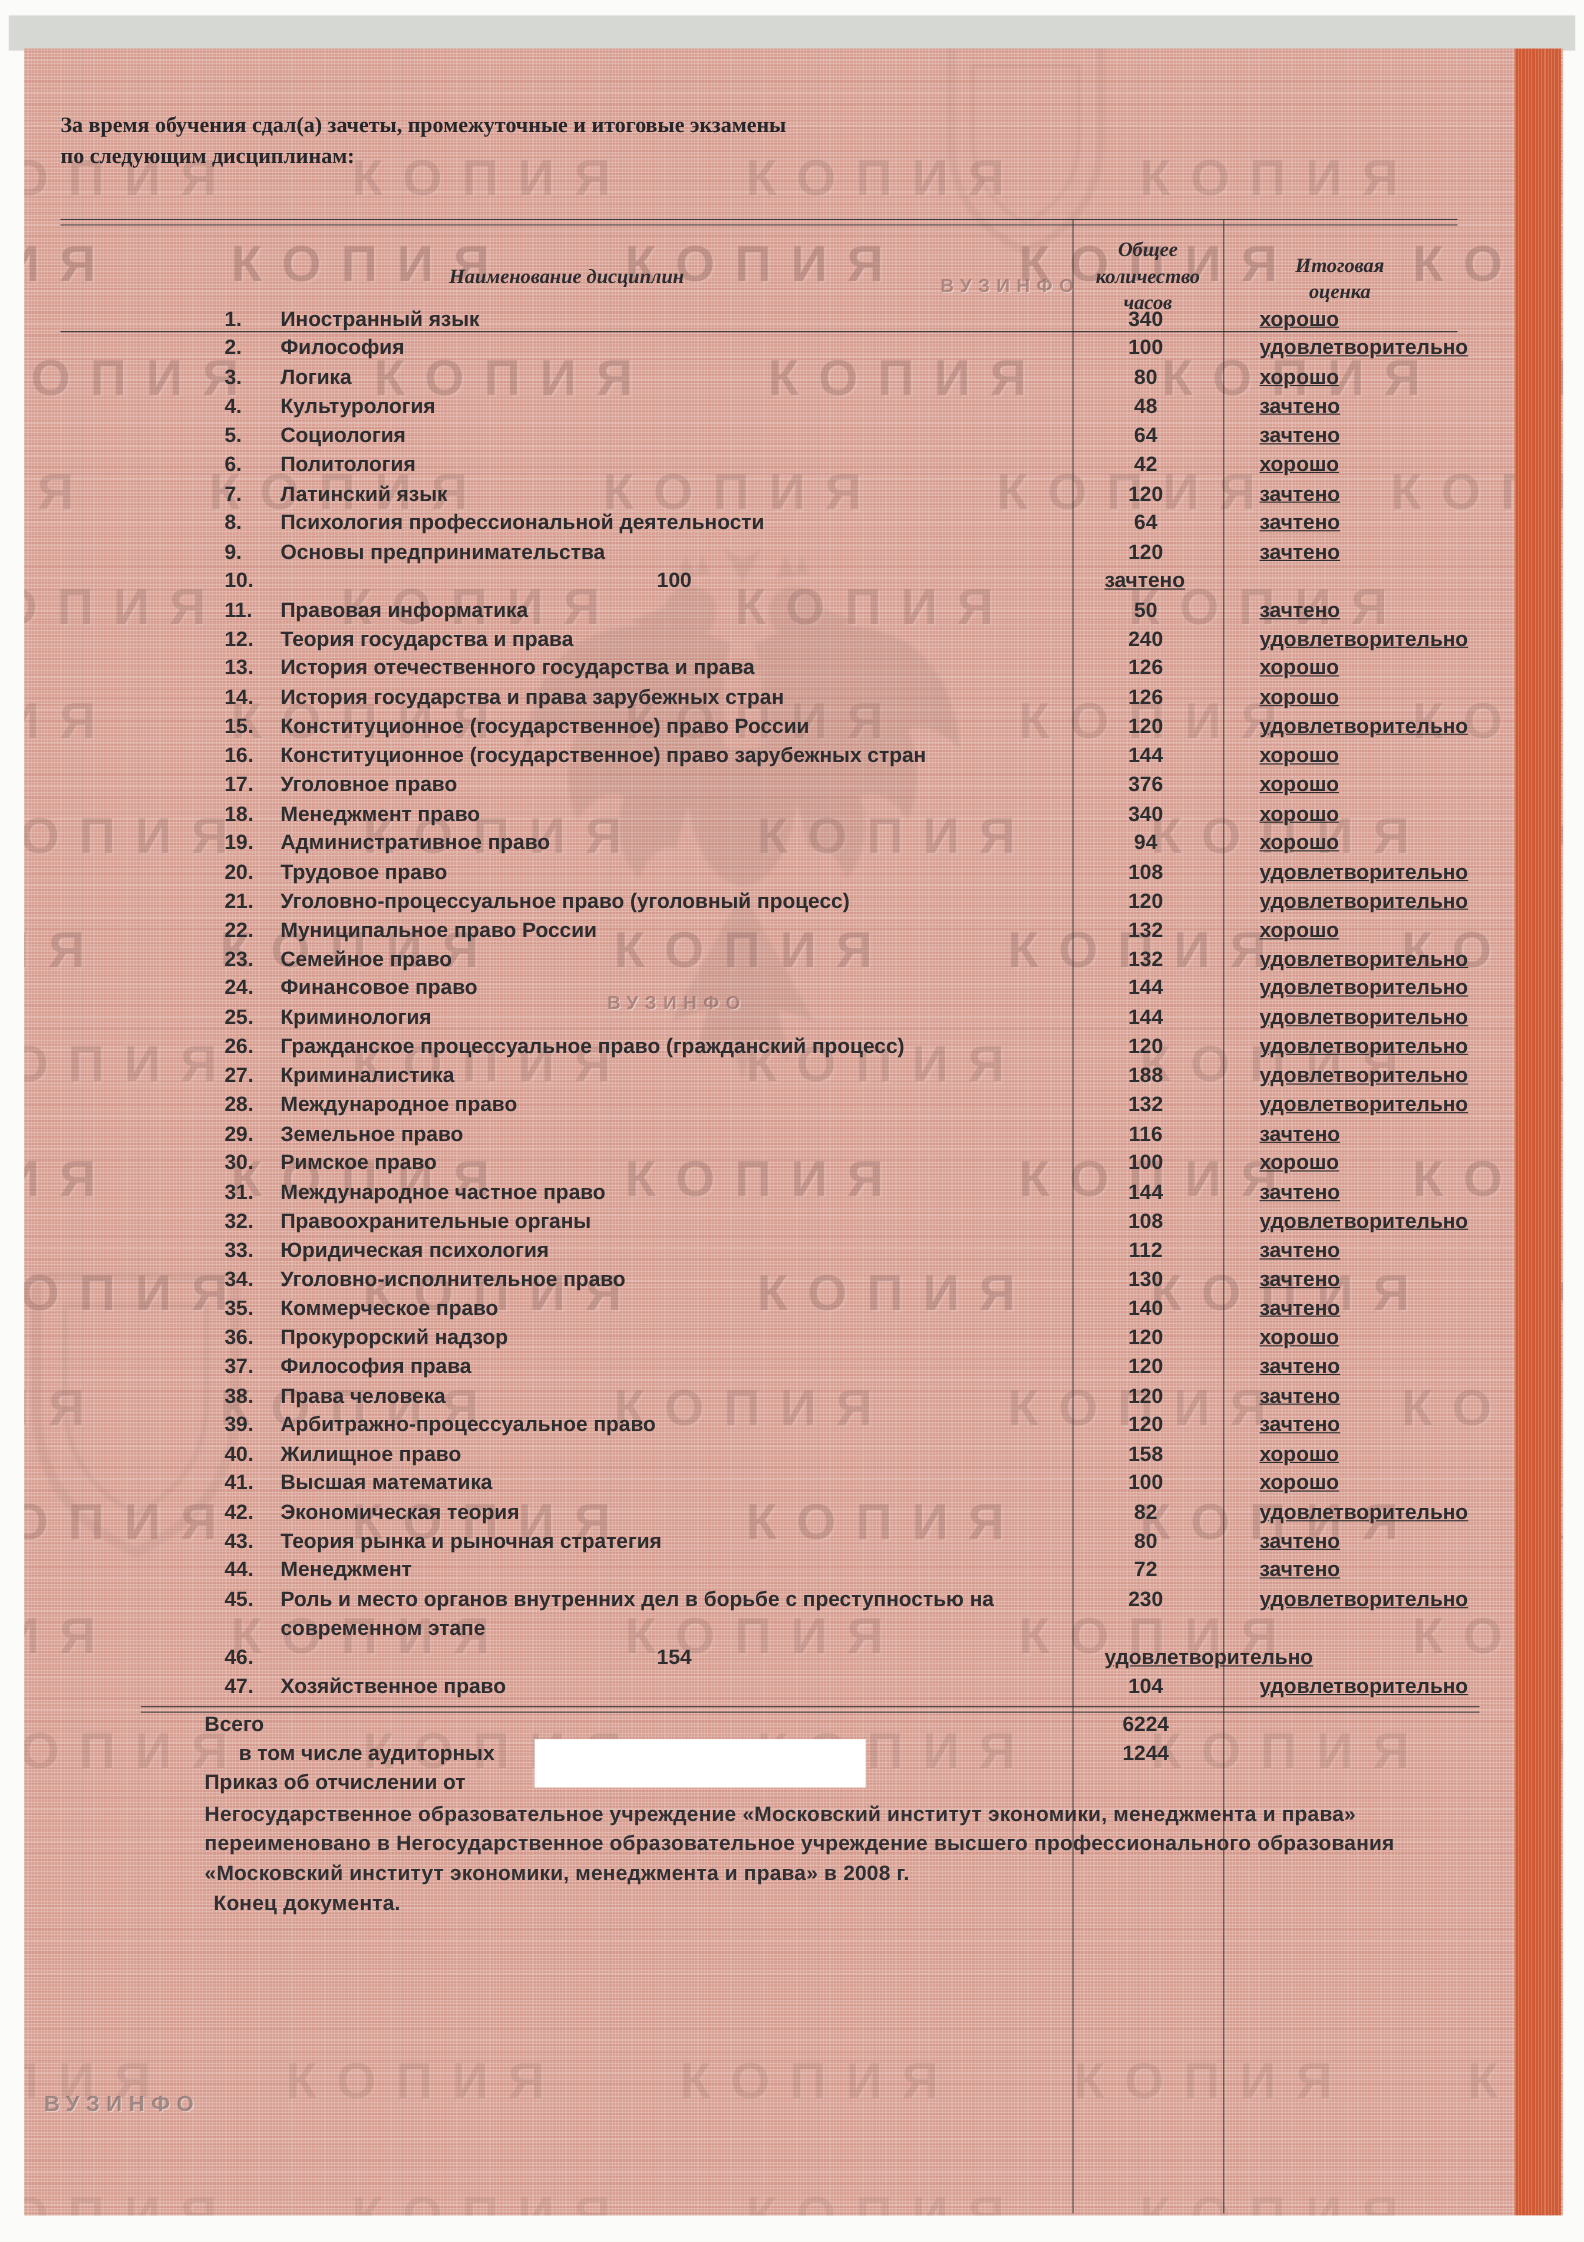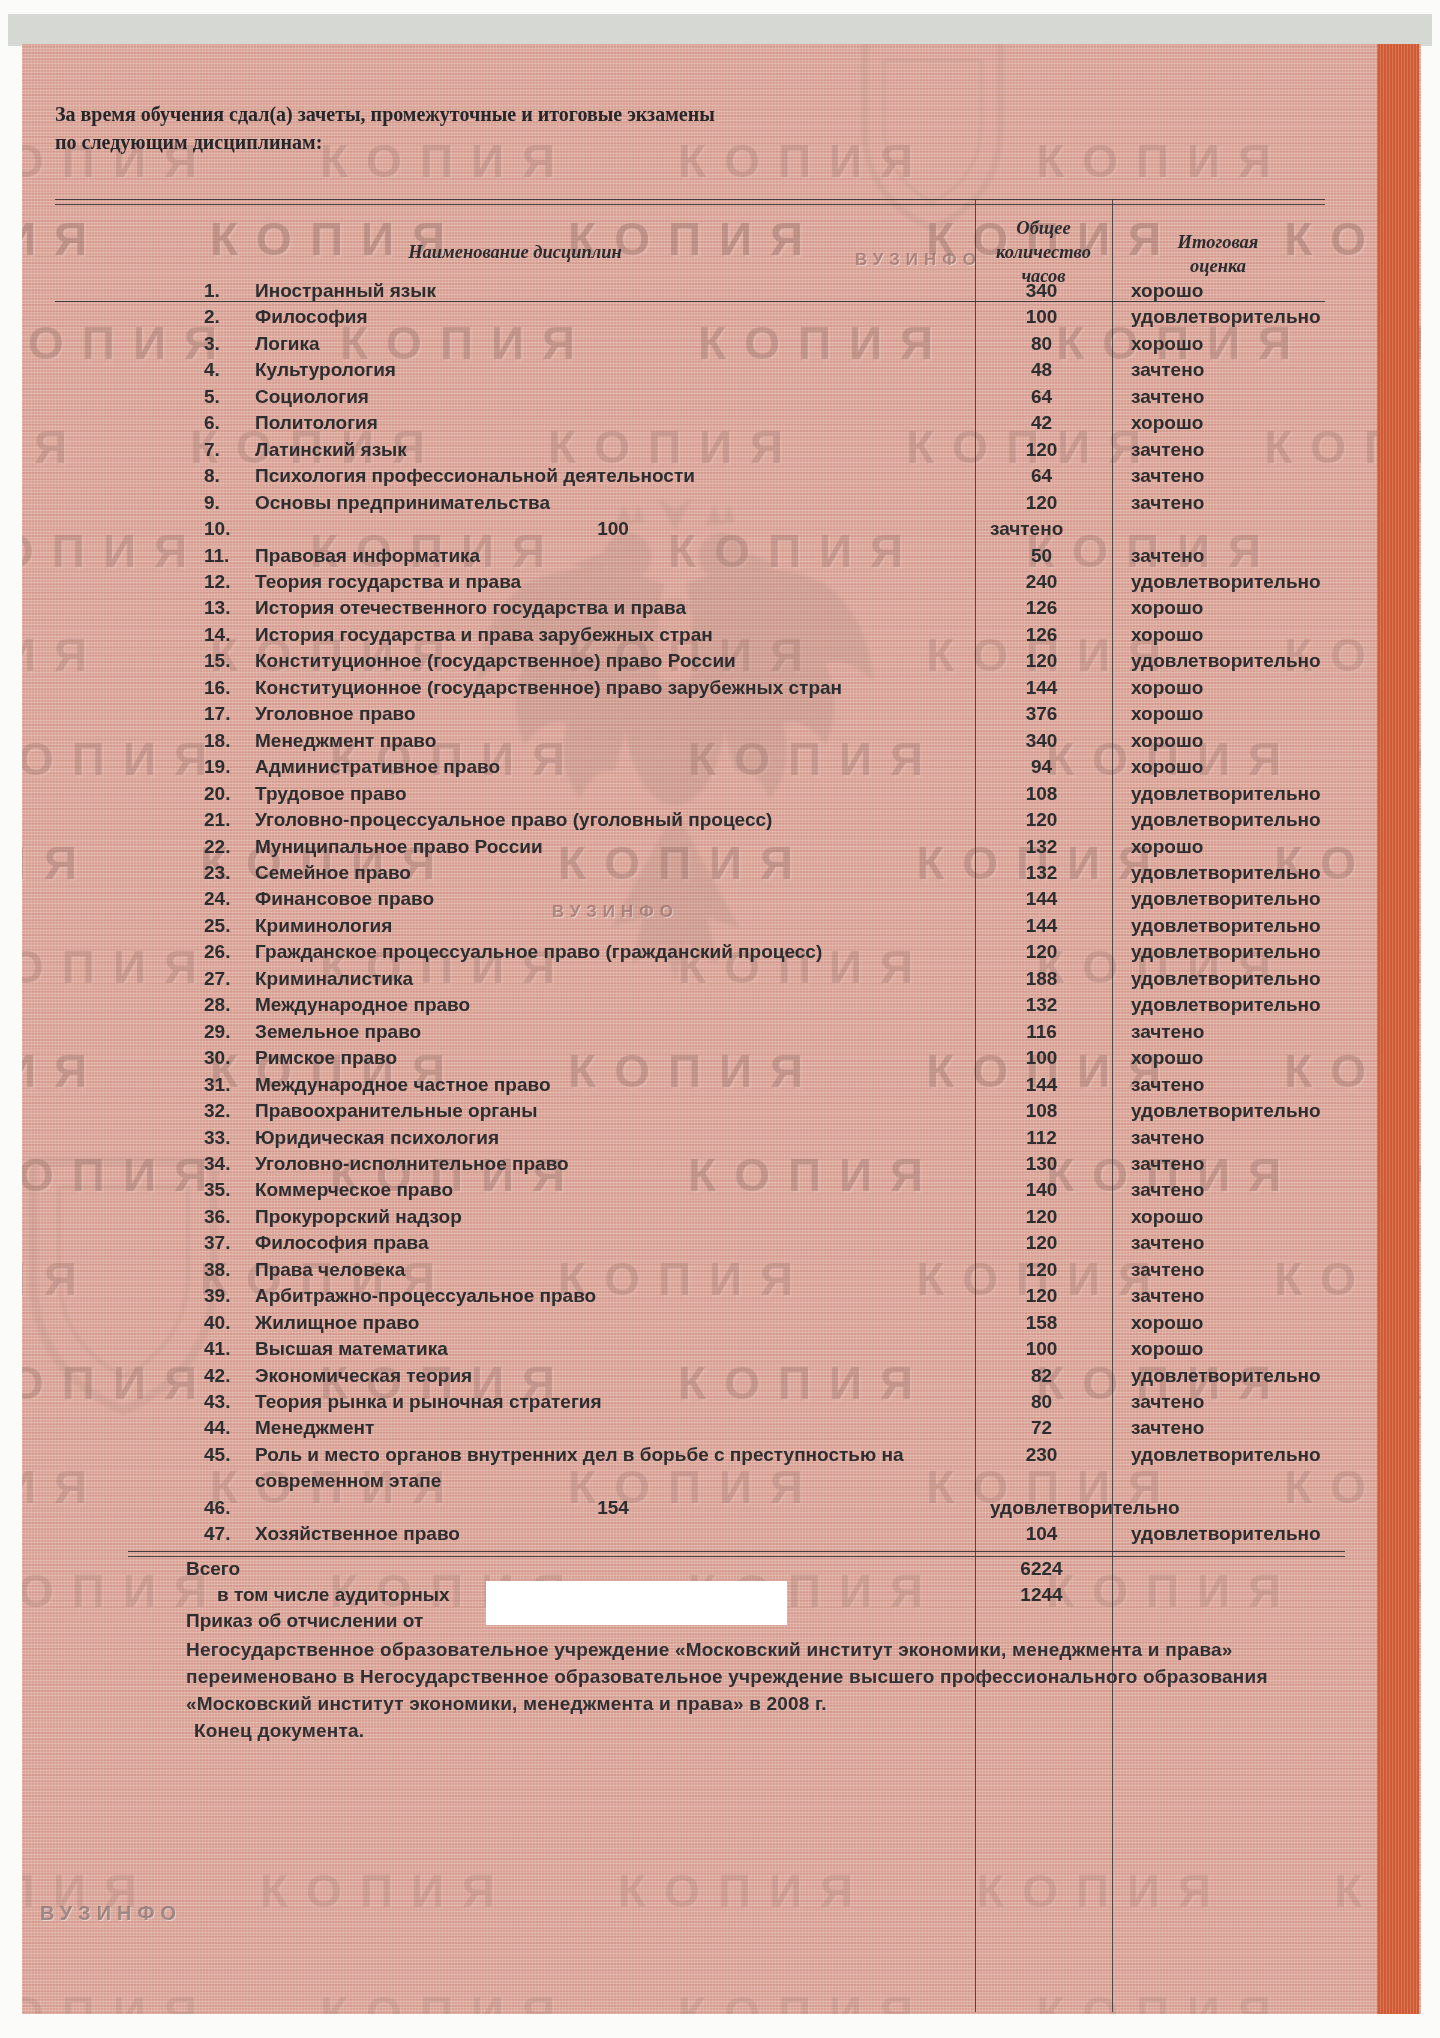--- a/index.html
+++ b/index.html
@@ -31,21 +31,21 @@
   .hline{position:absolute;border-top:1.4px solid rgba(42,42,48,.85);height:0;}
   .dline{position:absolute;height:4px;border-top:1.4px solid rgba(42,42,48,.85);
          border-bottom:1.4px solid rgba(42,42,48,.8);}
   .vline{position:absolute;width:0;border-left:1.3px solid rgba(48,48,54,.8);}
   .col-head{position:absolute;text-align:center;font-family:"Liberation Serif",serif;
             font-style:italic;font-weight:bold;font-size:18.5px;line-height:24px;color:#2c2c30;}
   .rows{position:absolute;left:0;top:278px;width:1390px;}
   .trow{display:grid;grid-template-columns:51px 716px 141px auto;padding-left:204px;
         font-size:19px;font-weight:bold;line-height:26.45px;color:#2d2d30;}
   .trow .hours{text-align:center;}
-  .trow .grade{padding-left:19px;}
+  .trow .grade{padding-left:33px;text-decoration:underline;}
   .tot-label{position:absolute;left:186px;font-size:19px;font-weight:bold;line-height:26px;color:#2d2d30;}
   .tot-value{position:absolute;left:971px;width:141px;text-align:center;font-size:19px;font-weight:bold;
              line-height:26px;color:#2d2d30;}
   .redact{position:absolute;left:486px;top:1581px;width:301px;height:44px;background:#ffffff;}
   .foot{position:absolute;left:186px;font-size:19px;font-weight:bold;letter-spacing:.2px;color:#303034;line-height:27px;}
   .foot.end{left:194px;}
 </style>
 </head>
 <body>
 

